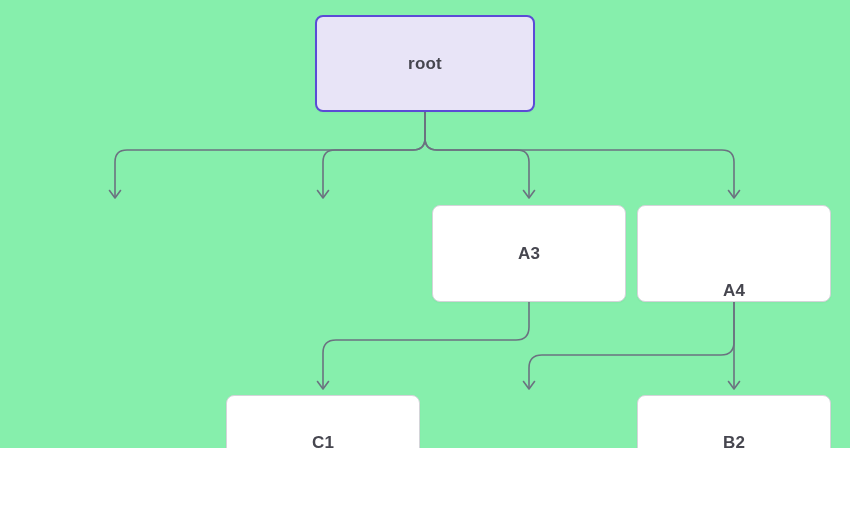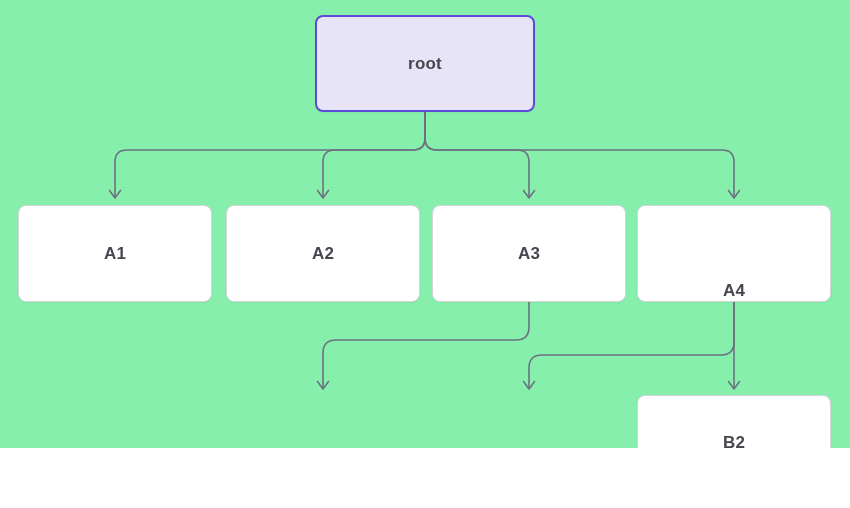--- a/index.html
+++ b/index.html
@@ -97,35 +97,32 @@
     <path class="arrowhead" d="M523.5 381.5 L529 389 L534.5 381.5"></path>
 
     <path class="edge" d="M734 302 V388"></path>
     <path class="arrowhead" d="M728.5 381.5 L734 389 L739.5 381.5"></path>
   </svg>
 
   <div class="node node--root">
     <span class="node-label">root</span>
   </div>
 
-  <div class="node node--a1">
-    <span class="node-label">A1</span>
-  </div>
 
-  <div class="node node--a2">
-    <span class="node-label">A2</span>
-  </div>
 
   <div class="node node--a3">
     <span class="node-label">A3</span>
   </div>
 
   <div class="node node--a4">
     <span class="node-label">A4</span>
   </div>
 
+  <div class="node node--c1">
+    <span class="node-label">C1</span>
+  </div>
 
 
   <div class="node node--b2">
     <span class="node-label">B2</span>
   </div>
 
 </div>
 
 </body></html>

